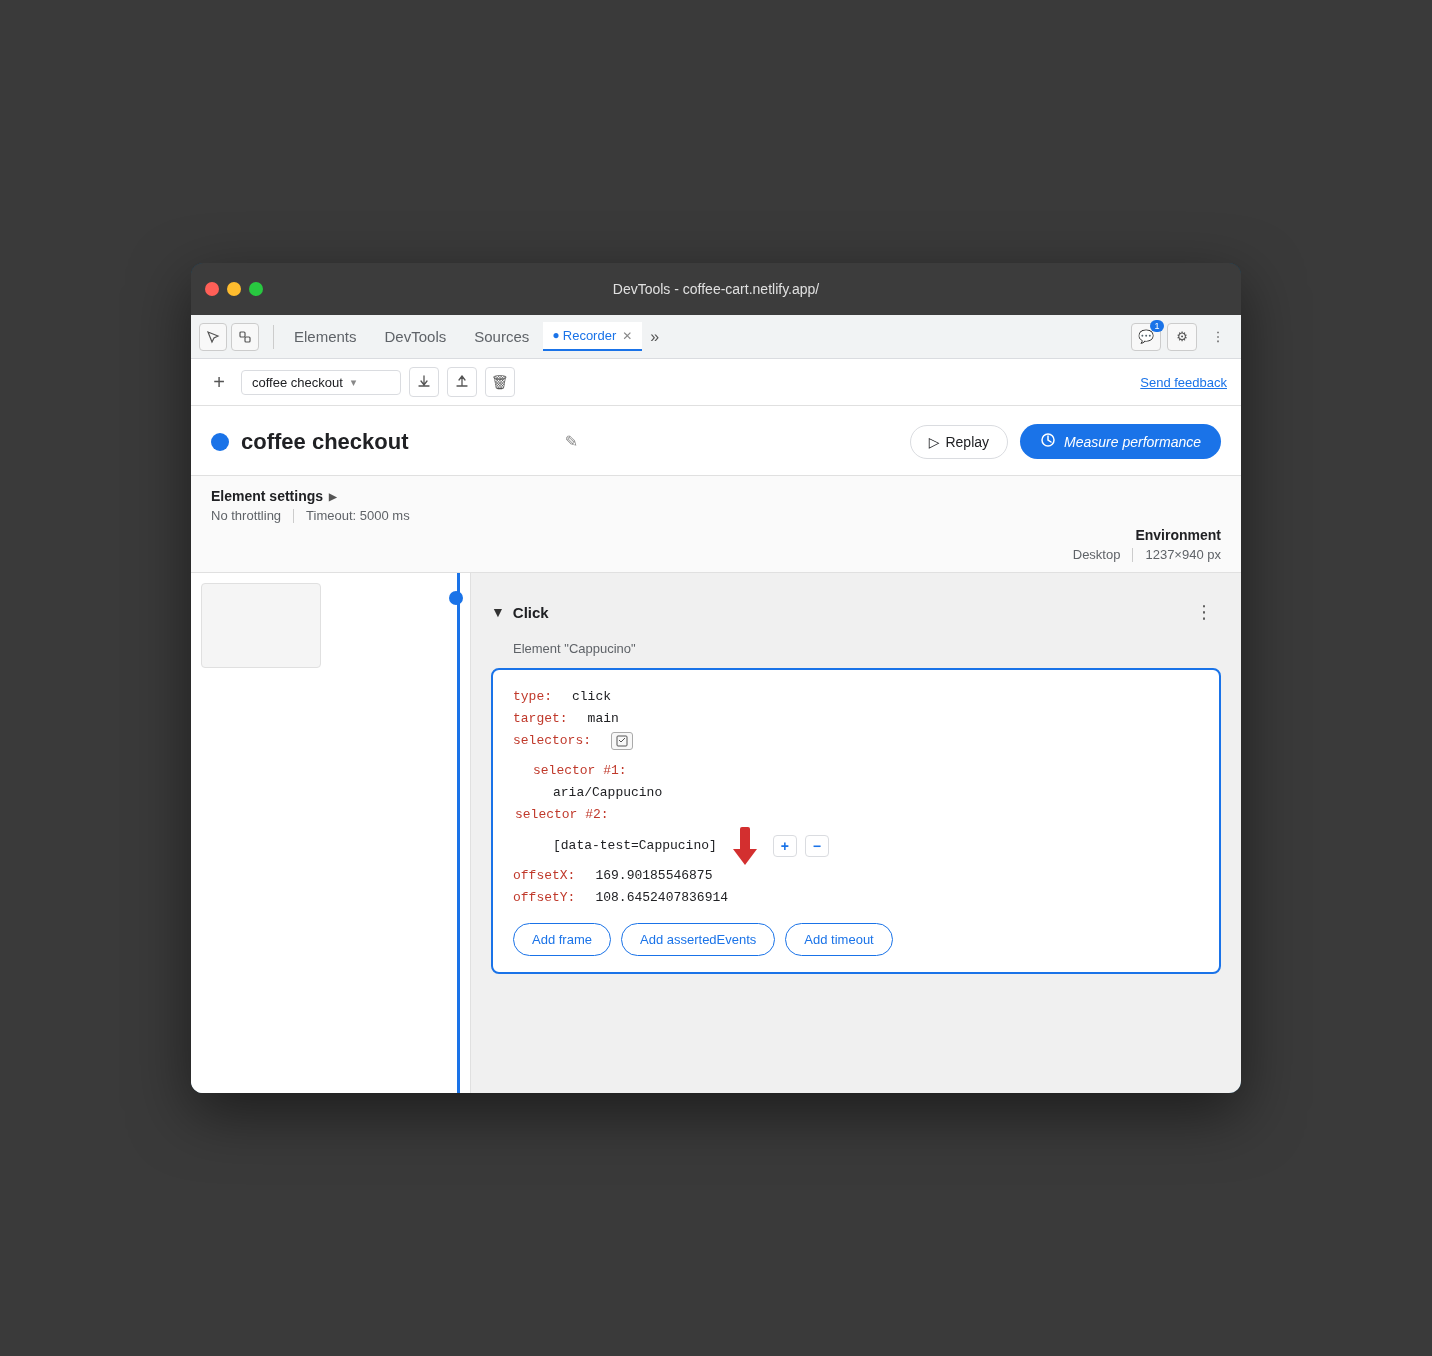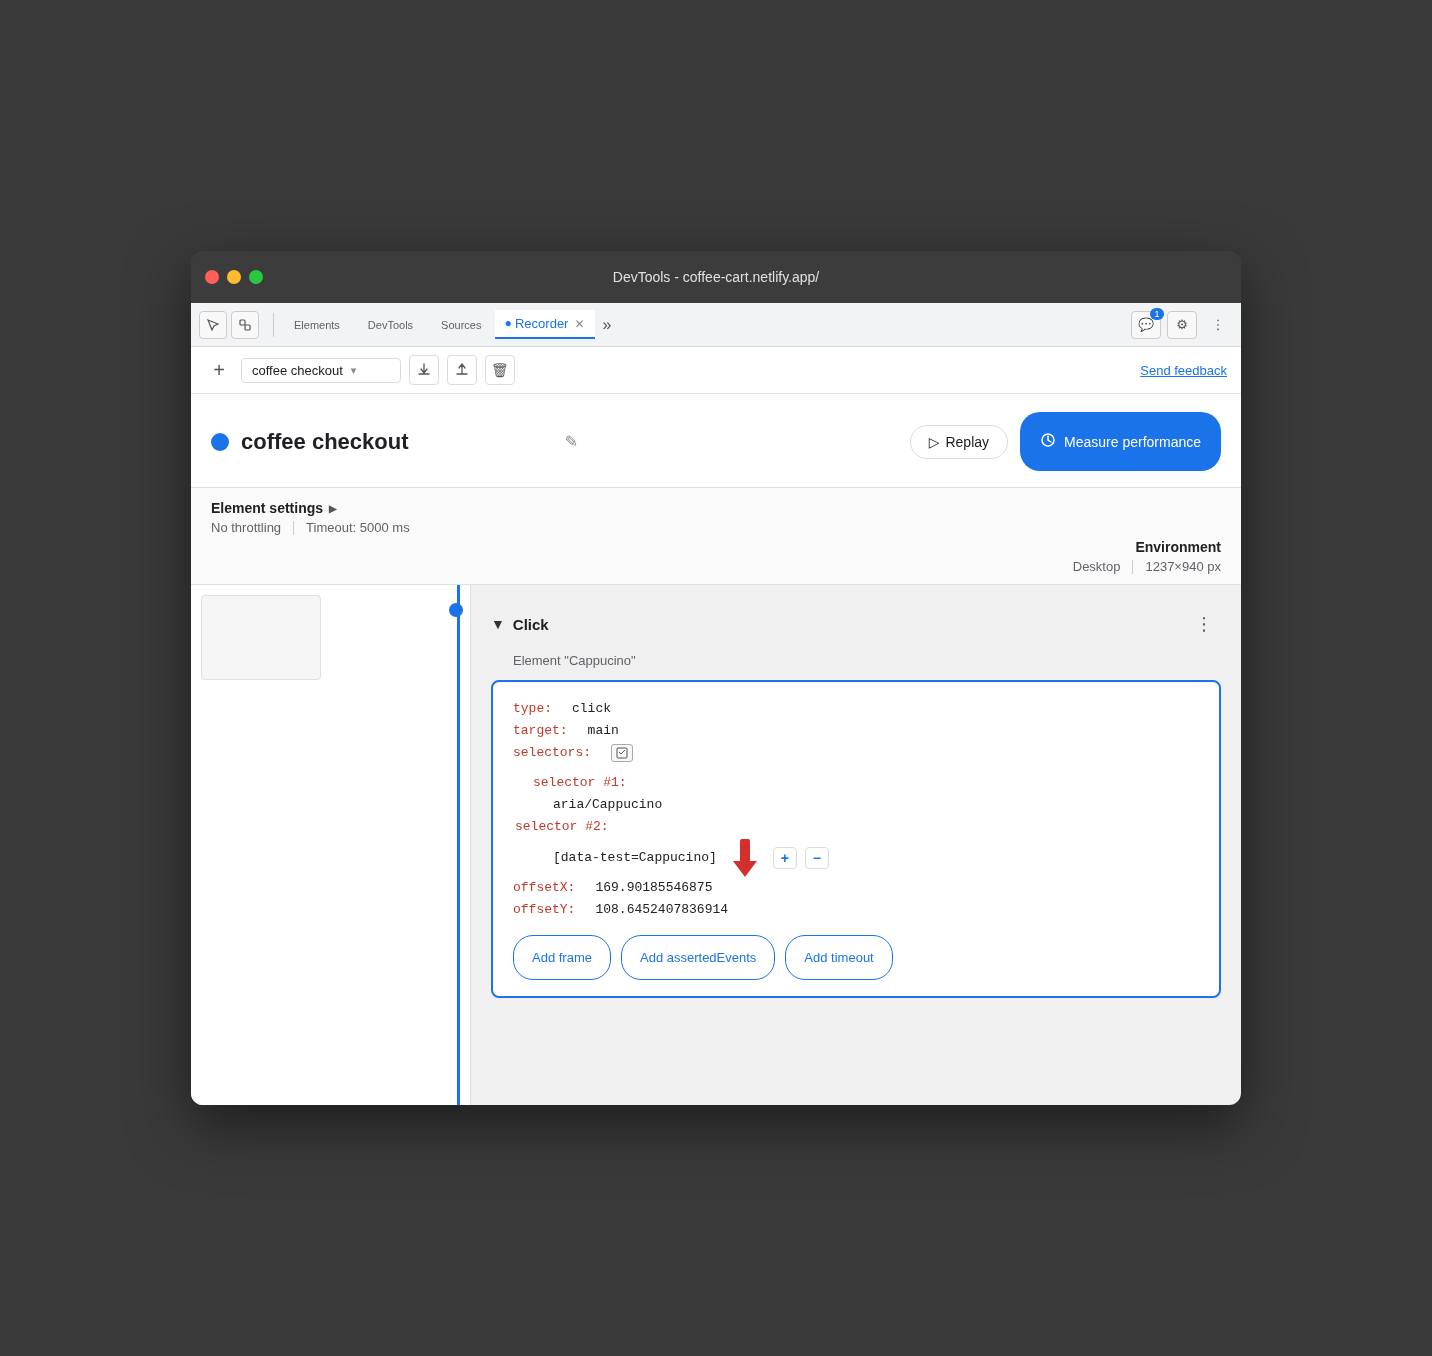--- a/index.html
+++ b/index.html
@@ -78,21 +78,21 @@
       color: #555;
     }
     .tab-divider {
       width: 1px;
       height: 24px;
       background: #ccc;
       margin: 0 6px;
     }
     .tab-item {
       padding: 6px 14px;
-      font-size: 11px;
+      font-size: 15px;
       color: #5f6368;
       cursor: pointer;
       border-radius: 4px 4px 0 0;
       white-space: nowrap;
     }
     .tab-recorder {
       display: flex;
       align-items: center;
       gap: 4px;
       padding: 6px 10px;
@@ -240,28 +240,29 @@
       background: white;
       font-size: 14px;
       color: #202124;
       cursor: pointer;
       font-weight: 500;
     }
     .measure-btn {
       display: flex;
       align-items: center;
       gap: 8px;
-      padding: 20px 20px;
+      padding: 8px 20px;
       border: none;
       border-radius: 20px;
       background: #1a73e8;
       font-size: 14px;
       color: white;
       cursor: pointer;
       font-weight: 500;
+      font-style: italic;
     }
     
     .settings-bar {
       background: #fafafa;
       border-bottom: 1px solid #e0e0e0;
       padding: 12px 20px 10px;
       display: flex;
       align-items: flex-start;
     }
     .settings-left { flex: 1; }
@@ -409,21 +410,21 @@
       color: #1a73e8;
       font-weight: bold;
     }
     
     .bottom-btns {
       display: flex;
       gap: 10px;
       margin-top: 14px;
     }
     .bottom-btn {
-      padding: 14px 18px;
+      padding: 8px 18px;
       border: 1px solid #1a73e8;
       border-radius: 20px;
       background: white;
       color: #1a73e8;
       font-size: 13px;
       cursor: pointer;
       font-weight: 500;
     }
   </style>
 </head>

